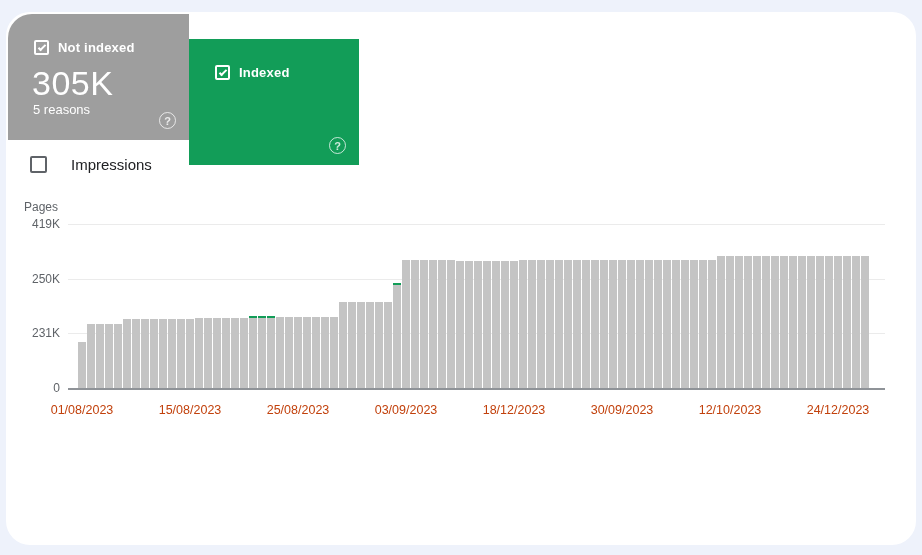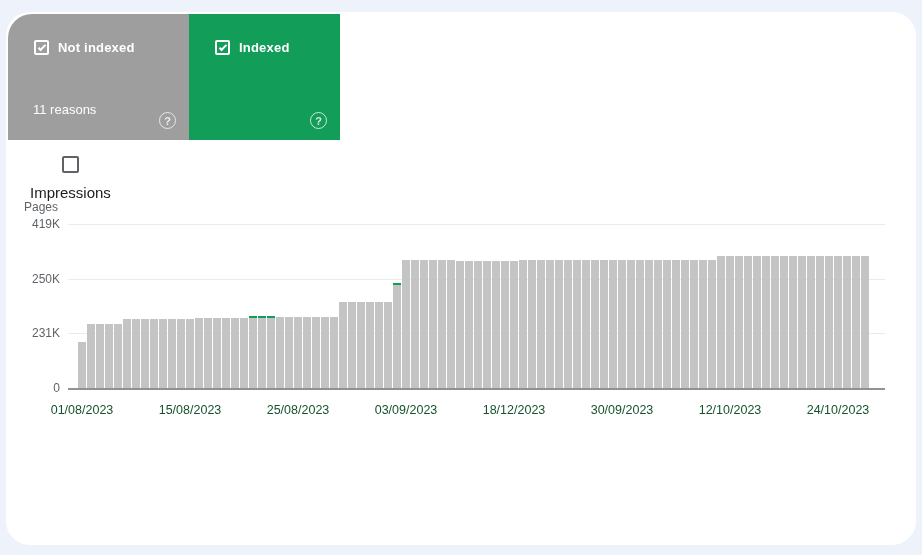--- a/index.html
+++ b/index.html
@@ -4,43 +4,43 @@
 <style>
   * { margin:0; padding:0; box-sizing:border-box; }
   html,body { width:922px; height:555px; }
   body { font-family:"Liberation Sans", sans-serif; background:#eef2fb; }
   .page { position:relative; width:922px; height:555px; background:#eef2fb; overflow:hidden; }
   .panel { position:absolute; left:6px; top:12px; width:910px; height:533px; background:#ffffff; border-radius:24px; }
 
   
   .card { position:absolute; top:14px; height:126px; color:#fff; }
   .card-gray { left:8px; width:181px; background:#9e9e9e; border-top-left-radius:24px; }
-  .card-green { left:189px; width:151px; background:#129d58; }
+  .card-green { left:189px; width:170px; background:#129d58;margin-top:25px; }
   .card-head { position:absolute; left:26px; top:26px; display:flex; align-items:center; gap:9px; }
   .cbx { width:15px; height:15px; border:2px solid #ffffff; border-radius:2px; position:relative; flex:0 0 auto; }
   .cbx .tick { position:absolute; left:2px; top:3px; width:8px; height:4px; border-left:2px solid #fff; border-bottom:2px solid #fff; transform:rotate(-45deg); }
   .card-label { font-size:13px; font-weight:bold; letter-spacing:.2px; }
   .metric-value { position:absolute; left:24px; top:50px; font-size:34px; font-weight:400; letter-spacing:.5px; }
   .card-green .metric-value { top:48px; font-size:36px; }
   .metric-sub { position:absolute; left:25px; top:88px; font-size:13px; }
   .help { position:absolute; width:17px; height:17px; border:1.5px solid rgba(255,255,255,.75); border-radius:50%; color:rgba(255,255,255,.8); font-size:11px; font-weight:bold; display:flex; align-items:center; justify-content:center; right:13px; bottom:11px; cursor:pointer; }
 
   
-  .imp-row { position:absolute; left:30px; top:156px; display:flex; align-items:center; gap:11px;flex-direction:column; }
+  .imp-row { position:absolute; left:30px; top:156px; display:flex; align-items:center; gap:24px; }
   .imp-cbx { width:17px; height:17px; border:2px solid #5f6368; border-radius:2px; background:#fff; cursor:pointer; }
   .imp-label { font-size:15px; color:#202124; }
 
   
   .ptitle { position:absolute; left:24px; top:200px; font-size:12px; color:#5f6368; }
   .ylab { position:absolute; width:40px; left:20px; text-align:right; font-size:12px; color:#5f6368; line-height:14px; }
   .grid { position:absolute; left:68px; width:817px; height:1px; background:#ebebeb; }
   .grid.base { height:2px; background:#8f9398; }
   .bar { position:absolute; width:8px; background:#c4c4c4; }
   .bar.green { background:#129d58; }
-  .xlab { position:absolute; top:403px; transform:translateX(-50%); font-size:12.5px; color:#14532d; white-space:nowrap; }
+  .xlab { position:absolute; top:403px; transform:translateX(-50%); font-size:12.5px; color:#c2410c; white-space:nowrap; }
 
   
   .footer-card { position:absolute; left:40px; top:463px; width:850px; height:56px; background:#fff; border:1px solid #dadce0; border-radius:8px; cursor:pointer; }
   .check-circle { position:absolute; left:28px; top:17px; width:22px; height:22px; border-radius:50%; background:#129d58; }
   .check-circle .tick { position:absolute; left:5px; top:6px; width:11px; height:5px; border-left:2.5px solid #fff; border-bottom:2.5px solid #fff; transform:rotate(-45deg); }
   .footer-label { position:absolute; left:65px; top:50%; transform:translateY(-50%); font-size:14.5px; color:#202124; }
   .chevron { position:absolute; right:62px; top:23px; width:10px; height:10px; border-top:2px solid #5f6368; border-right:2px solid #5f6368; transform:rotate(45deg); cursor:pointer; }
 </style>
 </head>
 <body>
@@ -48,21 +48,22 @@
 <div class="page">
   <div class="panel"></div>
 
   <div class="card card-gray">
     <div class="card-head">
       <span class="cbx">
           <span class="tick"></span>
         </span>
       <span class="card-label">Not indexed</span>
     </div>
-    <div class="metric-sub">11 reasons</div>
+    <div class="metric-value">305K</div>
+    <div class="metric-sub">5 reasons</div>
     <div class="help">?</div>
   </div>
 
   <div class="card card-green">
     <div class="card-head">
       <span class="cbx">
           <span class="tick"></span>
         </span>
       <span class="card-label">Indexed</span>
     </div>
@@ -177,14 +178,14 @@
     <div class="bar green" style="left: 258px; top: 316px; height: 2px;"></div>
     <div class="bar green" style="left: 267px; top: 316px; height: 2px;"></div>
     <div class="bar green" style="left: 393px; top: 283px; height: 2px;"></div>
     <div class="xlab" style="left: 82px;">01/08/2023</div>
     <div class="xlab" style="left: 190px;">15/08/2023</div>
     <div class="xlab" style="left: 298px;">25/08/2023</div>
     <div class="xlab" style="left: 406px;">03/09/2023</div>
     <div class="xlab" style="left: 514px;">18/12/2023</div>
     <div class="xlab" style="left: 622px;">30/09/2023</div>
     <div class="xlab" style="left: 730px;">12/10/2023</div>
-    <div class="xlab" style="left: 838px;">24/10/2023</div>
+    <div class="xlab" style="left: 838px;">24/12/2023</div>
   </div>
 
 </body></html>

